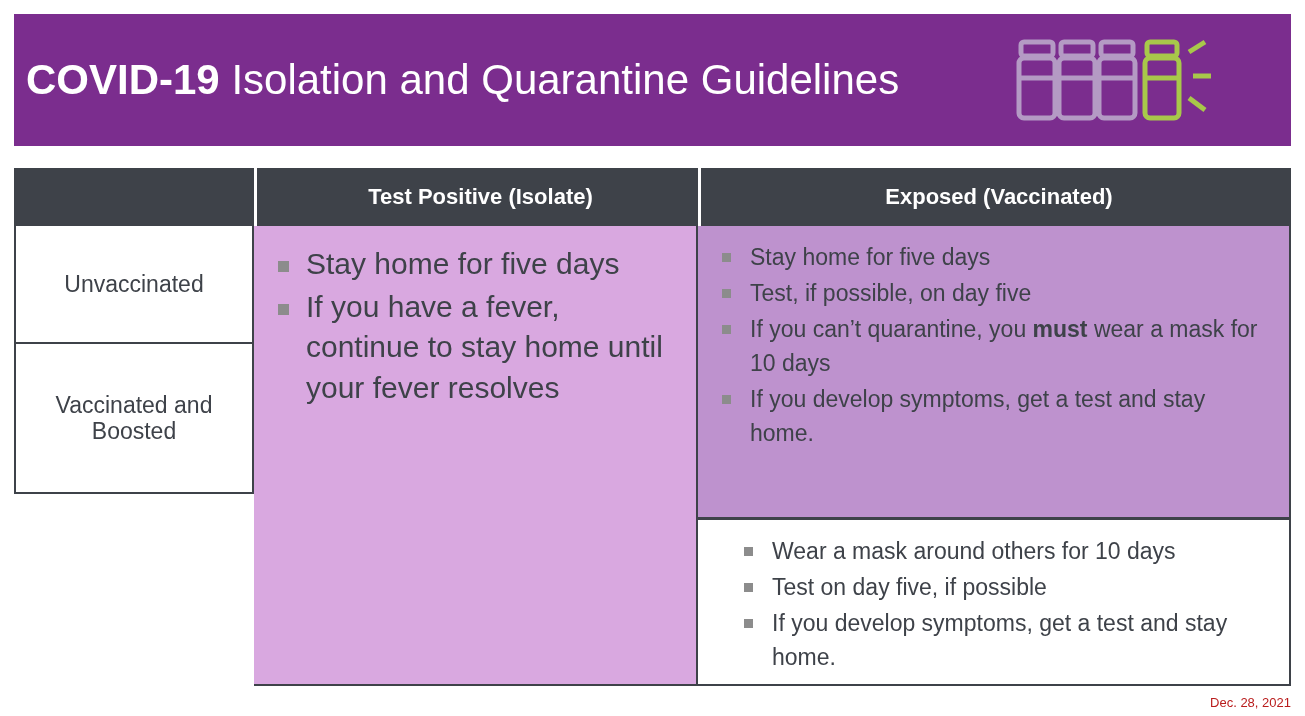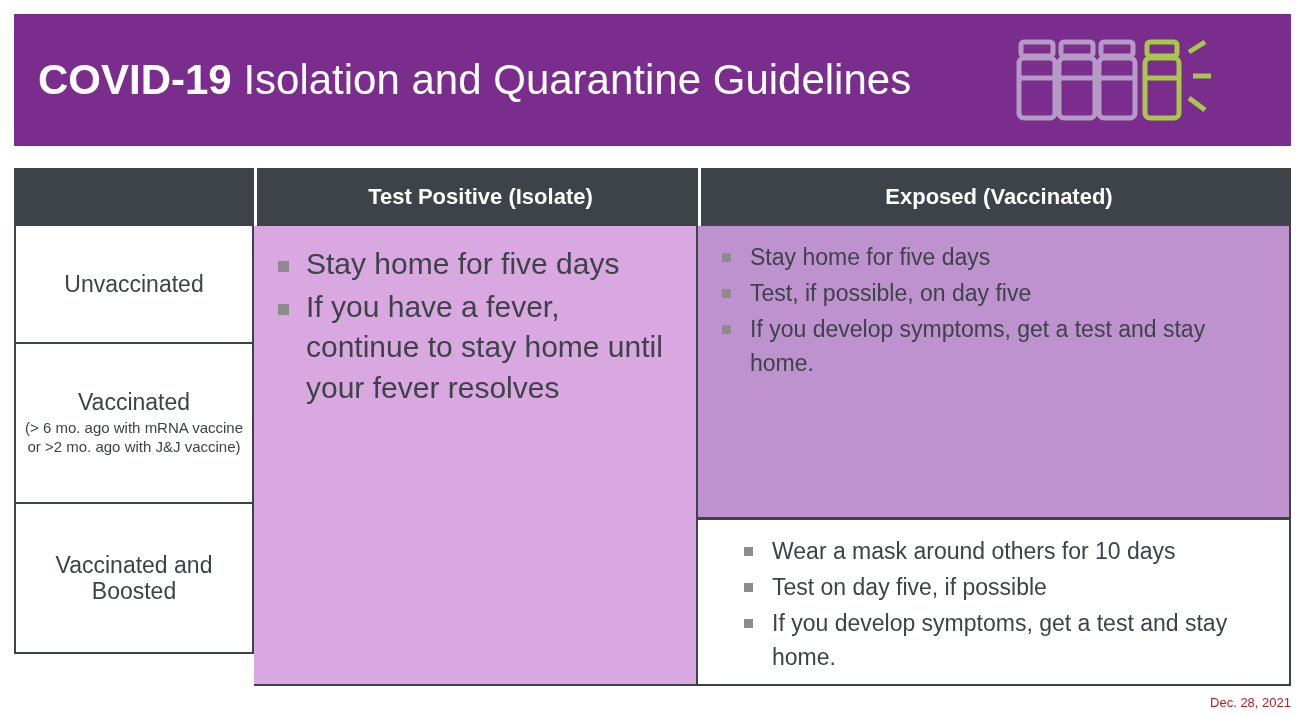--- a/index.html
+++ b/index.html
@@ -22,21 +22,21 @@
     left: 14px; top: 14px;
     width: 1277px; height: 132px;
     background: #7B2D8E;
     display: flex;
     align-items: center;
   }
   .banner-title {
     color: #ffffff;
     font-size: 42px;
     line-height: 1.1;
-    margin-left: 24px;
+    margin-left: 12px;
     white-space: nowrap;
     font-weight: normal;
   }
   .banner-title .bold { font-weight: bold; }
   .banner-art {
     position: absolute;
     right: 78px; top: 22px;
     width: 200px; height: 92px;
   }
 
@@ -204,41 +204,38 @@
       <div class="th col-iso sep">Test Positive (Isolate)</div>
       <div class="th col-quar sep">Exposed (Vaccinated)</div>
     </div>
 
     <div class="tbody">
 
       <div class="rowlabels">
         <div class="rowlabel rl-unvax">
           <div class="main">Unvaccinated</div>
         </div>
-        <div class="rowlabel rl-vax">
-          <div class="main">Vaccinated</div>
-          <div class="sub">(&gt; 6 mo. ago with mRNA vaccine or &gt;2 mo. ago with J&amp;J vaccine)</div>
-        </div>
         <div class="rowlabel rl-boost">
           <div class="main">Vaccinated and Boosted</div>
         </div>
       </div>
 
       <div class="col-isolate">
         <ul class="bl big">
           <li>Stay home for five days</li>
           <li class="it">If you have a fever, continue to stay home until your fever resolves</li>
         </ul>
       </div>
 
       <div class="col-quarantine">
         <div class="q-top">
           <ul class="bl med">
             <li>Stay home for five days</li>
             <li>Test, if possible, on day five</li>
+            <li><span>If you can’t quarantine, you </span><span class="bold">must</span><span> wear a mask for 10 days</span></li>
             <li class="it">If you develop symptoms, get a test and stay home.</li>
           </ul>
         </div>
         <div class="q-bottom">
           <ul class="bl med">
             <li>Wear a mask around others for 10 days</li>
             <li>Test on day five, if possible</li>
             <li class="it">If you develop symptoms, get a test and stay home.</li>
           </ul>
         </div>

